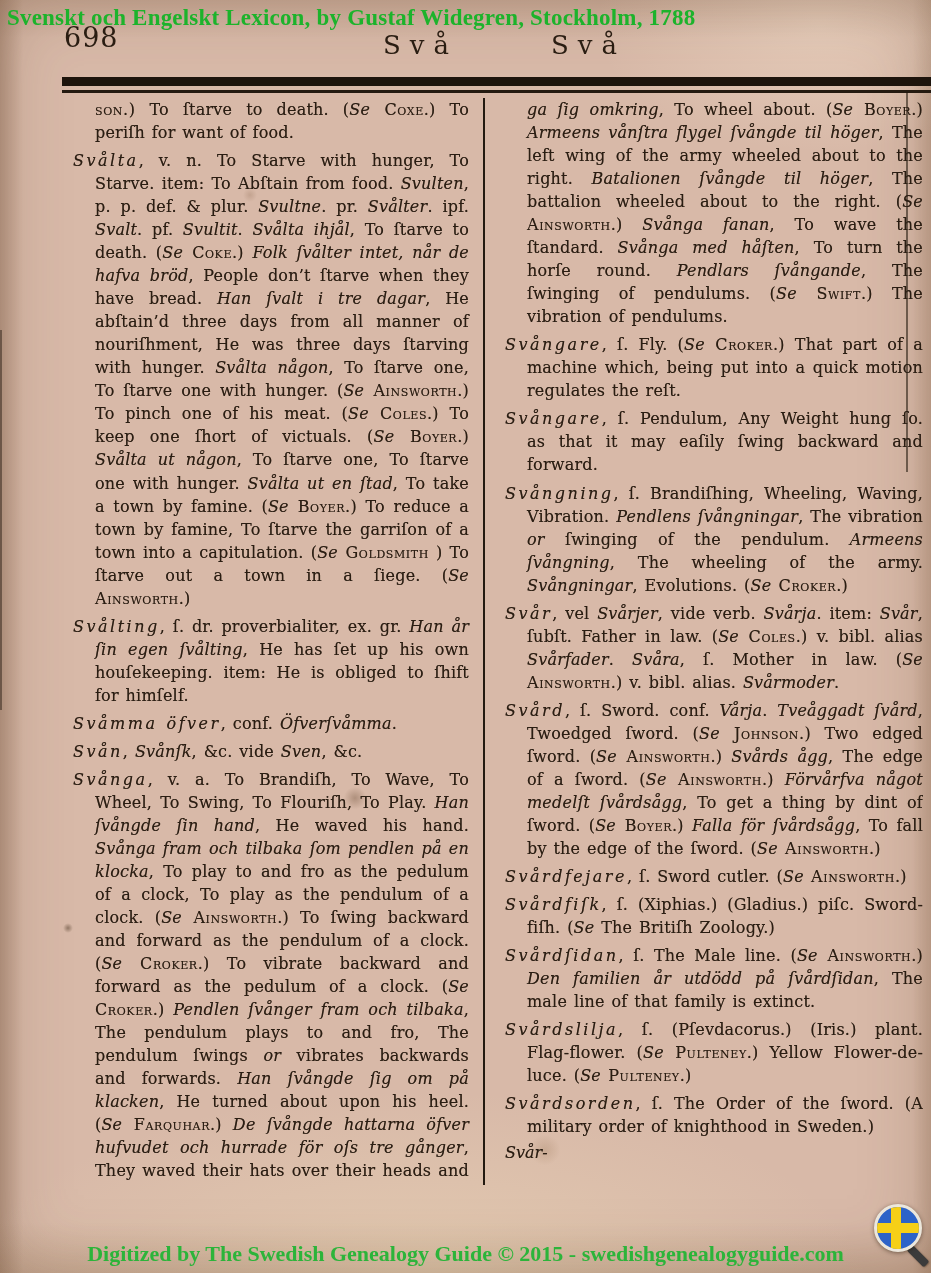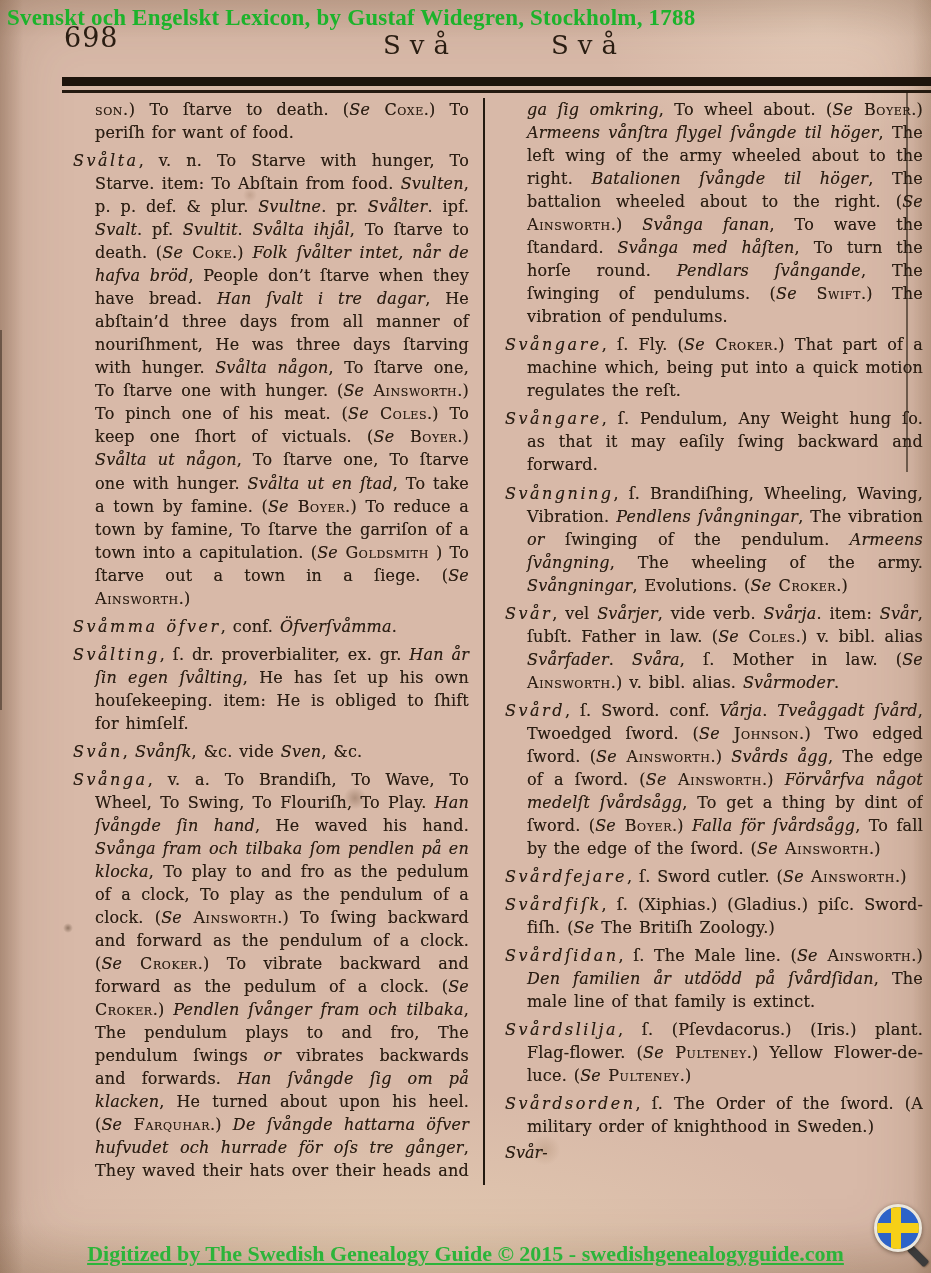--- a/index.html
+++ b/index.html
@@ -23,21 +23,20 @@
   }
   .banner-top {
     position:absolute; top:5px; left:7px; white-space:nowrap;
     font-family:"Liberation Serif", serif; font-weight:bold; font-size:23px;
     color:#1cb32b; letter-spacing:0.2px;
   }
   .banner-bottom {
     position:absolute; bottom:6px; left:0; width:100%; text-align:center;
     font-family:"Liberation Serif", serif; font-weight:bold; font-size:22px;
     color:#2cb43a;
-    text-decoration:underline;
   }
   .page-number { position:absolute; top:22px; left:64px; font-size:27px; letter-spacing:1px; }
   .running-head { position:absolute; top:30px; font-size:26px; letter-spacing:9px; }
   .running-head.left  { left:383px; }
   .running-head.right { left:551px; }
   .rule-thick { position:absolute; top:77px; left:62px; right:0; height:9px;  background:#1d140c; }
   .rule-thin  { position:absolute; top:90px; left:62px; right:0; height:2.5px; background:#241a10; }
   .edge-line-right { position:absolute; top:92px; left:906px; width:2px; height:380px; background:rgba(30,20,10,0.55); }
   .edge-line-left  { position:absolute; top:330px; left:0; width:2px; height:380px; background:rgba(30,20,10,0.45); }
 
@@ -91,22 +90,22 @@
 
   <div class="rule-thick"></div>
   <div class="rule-thin"></div>
   <div class="edge-line-right"></div>
   <div class="edge-line-left"></div>
 
   <div class="text-columns">
     <div class="col left">
         <p class="entry cont"><span class="seg-sc">son.)</span><span class="seg-r"> To ſtarve to death. (</span><span class="seg-i">Se</span><span class="seg-sc"> Coxe</span><span class="seg-r">.) To periſh for want of food.</span></p>
         <p class="entry"><span class="seg-hw">Svålta</span><span class="seg-r">, v. n. To Starve with hunger, To Starve. item: To Abſtain from food. </span><span class="seg-i">Svulten</span><span class="seg-r">, p. p. def. &amp; plur. </span><span class="seg-i">Svultne</span><span class="seg-r">. pr. </span><span class="seg-i">Svålter</span><span class="seg-r">. ipf. </span><span class="seg-i">Svalt</span><span class="seg-r">. pf. </span><span class="seg-i">Svultit</span><span class="seg-r">. </span><span class="seg-i">Svålta ihjål</span><span class="seg-r">, To ſtarve to death. (</span><span class="seg-i">Se</span><span class="seg-sc"> Coke</span><span class="seg-r">.) </span><span class="seg-i">Folk ſvålter intet, når de hafva bröd</span><span class="seg-r">, People don’t ſtarve when they have bread. </span><span class="seg-i">Han ſvalt i tre dagar</span><span class="seg-r">, He abſtain’d three days from all manner of nouriſhment, He was three days ſtarving with hunger. </span><span class="seg-i">Svålta någon</span><span class="seg-r">, To ſtarve one, To ſtarve one with hunger. (</span><span class="seg-i">Se</span><span class="seg-sc"> Ainsworth</span><span class="seg-r">.) To pinch one of his meat. (</span><span class="seg-i">Se</span><span class="seg-sc"> Coles</span><span class="seg-r">.) To keep one ſhort of victuals. (</span><span class="seg-i">Se</span><span class="seg-sc"> Boyer</span><span class="seg-r">.) </span><span class="seg-i">Svålta ut någon</span><span class="seg-r">, To ſtarve one, To ſtarve one with hunger. </span><span class="seg-i">Svålta ut en ſtad</span><span class="seg-r">, To take a town by famine. (</span><span class="seg-i">Se</span><span class="seg-sc"> Boyer</span><span class="seg-r">.) To reduce a town by famine, To ſtarve the garriſon of a town into a capitulation. (</span><span class="seg-i">Se</span><span class="seg-sc"> Goldsmith</span><span class="seg-r"> ) To ſtarve out a town in a ſiege. (</span><span class="seg-i">Se</span><span class="seg-sc"> Ainsworth</span><span class="seg-r">.)</span></p>
+        <p class="entry"><span class="seg-hw">Svålting</span><span class="seg-r">, ſ. dr. proverbialiter, ex. gr. </span><span class="seg-i">Han år ſin egen ſvålting</span><span class="seg-r">, He has ſet up his own houſekeeping. item: He is obliged to ſhift for himſelf.</span></p>
         <p class="entry"><span class="seg-hw">Svåmma öfver</span><span class="seg-r">, conf. </span><span class="seg-i">Öfverſvåmma</span><span class="seg-r">.</span></p>
-        <p class="entry"><span class="seg-hw">Svålting</span><span class="seg-r">, ſ. dr. proverbialiter, ex. gr. </span><span class="seg-i">Han år ſin egen ſvålting</span><span class="seg-r">, He has ſet up his own houſekeeping. item: He is obliged to ſhift for himſelf.</span></p>
         <p class="entry"><span class="seg-hw">Svån</span><span class="seg-r">, </span><span class="seg-i">Svånſk</span><span class="seg-r">, &amp;c. vide </span><span class="seg-i">Sven</span><span class="seg-r">, &amp;c.</span></p>
         <p class="entry"><span class="seg-hw">Svånga</span><span class="seg-r">, v. a. To Brandiſh, To Wave, To Wheel, To Swing, To Flouriſh, To Play. </span><span class="seg-i">Han ſvångde ſin hand</span><span class="seg-r">, He waved his hand. </span><span class="seg-i">Svånga fram och tilbaka ſom pendlen på en klocka</span><span class="seg-r">, To play to and fro as the pedulum of a clock, To play as the pendulum of a clock. (</span><span class="seg-i">Se</span><span class="seg-sc"> Ainsworth</span><span class="seg-r">.) To ſwing backward and forward as the pendulum of a clock. (</span><span class="seg-i">Se</span><span class="seg-sc"> Croker</span><span class="seg-r">.) To vibrate backward and forward as the pedulum of a clock. (</span><span class="seg-i">Se</span><span class="seg-sc"> Croker</span><span class="seg-r">.) </span><span class="seg-i">Pendlen ſvånger fram och tilbaka</span><span class="seg-r">, The pendulum plays to and fro, The pendulum ſwings </span><span class="seg-i">or</span><span class="seg-r"> vibrates backwards and forwards. </span><span class="seg-i">Han ſvångde ſig om på klacken</span><span class="seg-r">, He turned about upon his heel. (</span><span class="seg-i">Se</span><span class="seg-sc"> Farquhar</span><span class="seg-r">.) </span><span class="seg-i">De ſvångde hattarna öfver hufvudet och hurrade för oſs tre gånger</span><span class="seg-r">, They waved their hats over their heads and gave us three cheers. (</span><span class="seg-i">Se</span><span class="seg-sc"> Anson’s</span><span class="seg-r"> Voyage.) </span></p>
       </div>
     <div class="col right">
       <div>
           <p class="entry cont"><span class="seg-i">ga ſig omkring</span><span class="seg-r">, To wheel about. (</span><span class="seg-i">Se</span><span class="seg-sc"> Boyer</span><span class="seg-r">.) </span><span class="seg-i">Armeens vånſtra flygel ſvångde til höger</span><span class="seg-r">, The left wing of the army wheeled about to the right. </span><span class="seg-i">Batalionen ſvångde til höger</span><span class="seg-r">, The battalion wheeled about to the right. (</span><span class="seg-i">Se</span><span class="seg-sc"> Ainsworth</span><span class="seg-r">.) </span><span class="seg-i">Svånga fanan</span><span class="seg-r">, To wave the ſtandard. </span><span class="seg-i">Svånga med håſten</span><span class="seg-r">, To turn the horſe round. </span><span class="seg-i">Pendlars ſvångande</span><span class="seg-r">, The ſwinging of pendulums. (</span><span class="seg-i">Se</span><span class="seg-sc"> Swift</span><span class="seg-r">.) The vibration of pendulums.</span></p>
           <p class="entry"><span class="seg-hw">Svångare</span><span class="seg-r">, ſ. Fly. (</span><span class="seg-i">Se</span><span class="seg-sc"> Croker</span><span class="seg-r">.) That part of a machine which, being put into a quick motion regulates the reſt.</span></p>
           <p class="entry"><span class="seg-hw">Svångare</span><span class="seg-r">, ſ. Pendulum, Any Weight hung ſo. as that it may eaſily ſwing backward and forward.</span></p>
           <p class="entry"><span class="seg-hw">Svångning</span><span class="seg-r">, ſ. Brandiſhing, Wheeling, Waving, Vibration. </span><span class="seg-i">Pendlens ſvångningar</span><span class="seg-r">, The vibration </span><span class="seg-i">or</span><span class="seg-r"> ſwinging of the pendulum. </span><span class="seg-i">Armeens ſvångning</span><span class="seg-r">, The wheeling of the army. </span><span class="seg-i">Svångningar</span><span class="seg-r">, Evolutions. (</span><span class="seg-i">Se</span><span class="seg-sc"> Croker</span><span class="seg-r">.)</span></p>
           <p class="entry"><span class="seg-hw">Svår</span><span class="seg-r">, vel </span><span class="seg-i">Svårjer</span><span class="seg-r">, vide verb. </span><span class="seg-i">Svårja</span><span class="seg-r">. item: </span><span class="seg-i">Svår</span><span class="seg-r">, ſubſt. Father in law. (</span><span class="seg-i">Se</span><span class="seg-sc"> Coles</span><span class="seg-r">.) v. bibl. alias </span><span class="seg-i">Svårfader</span><span class="seg-r">. </span><span class="seg-i">Svåra</span><span class="seg-r">, ſ. Mother in law. (</span><span class="seg-i">Se</span><span class="seg-sc"> Ainsworth</span><span class="seg-r">.) v. bibl. alias. </span><span class="seg-i">Svårmoder</span><span class="seg-r">.</span></p>

